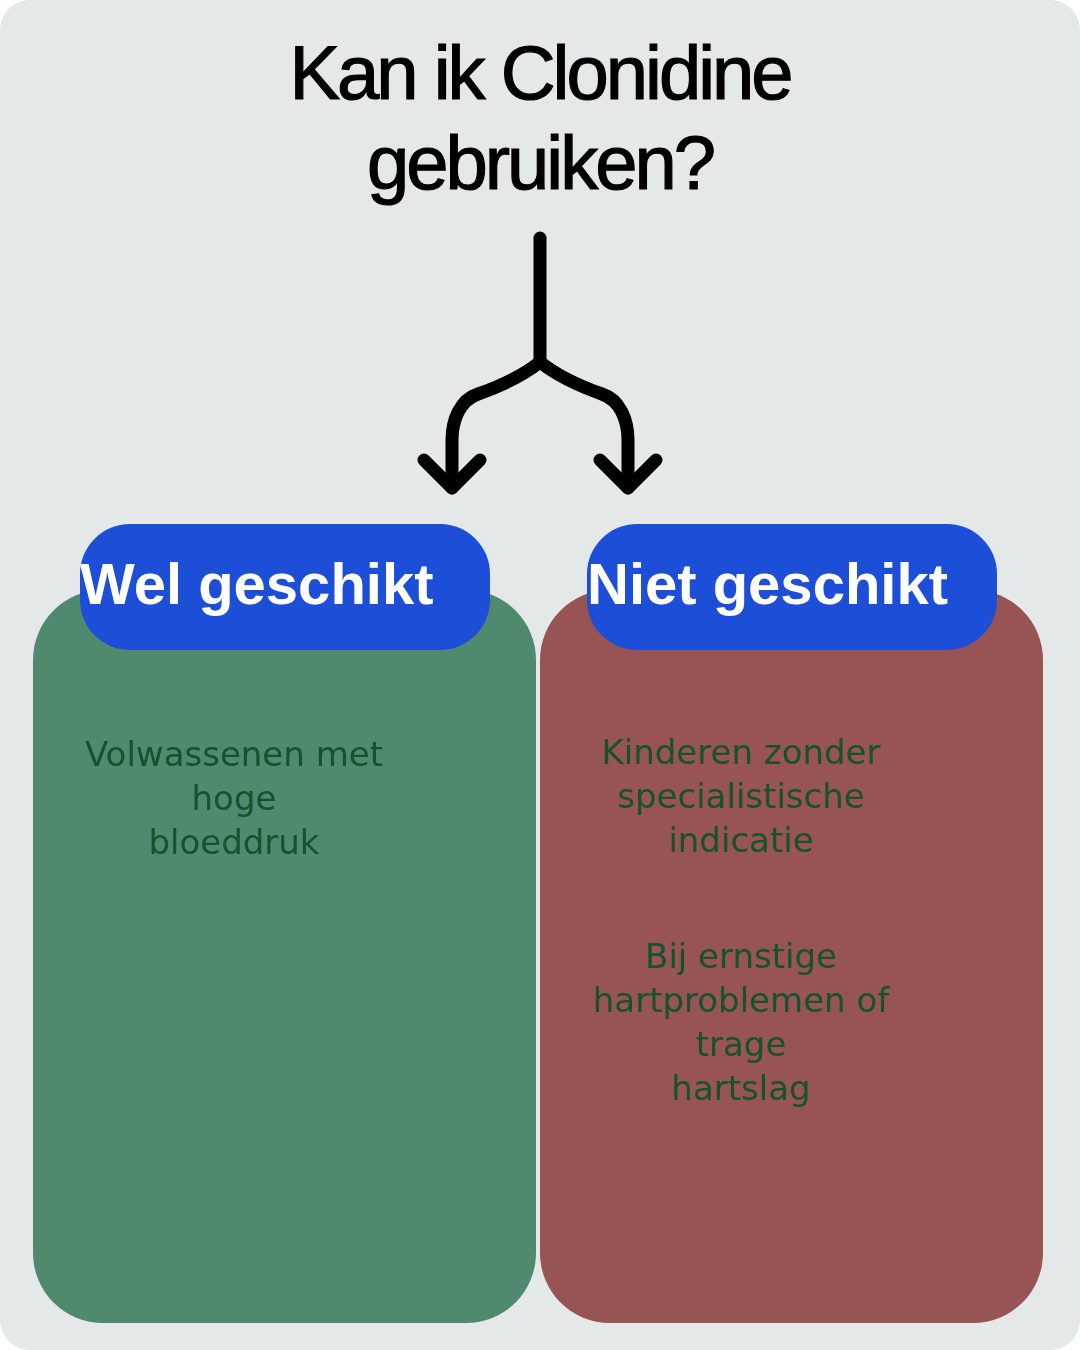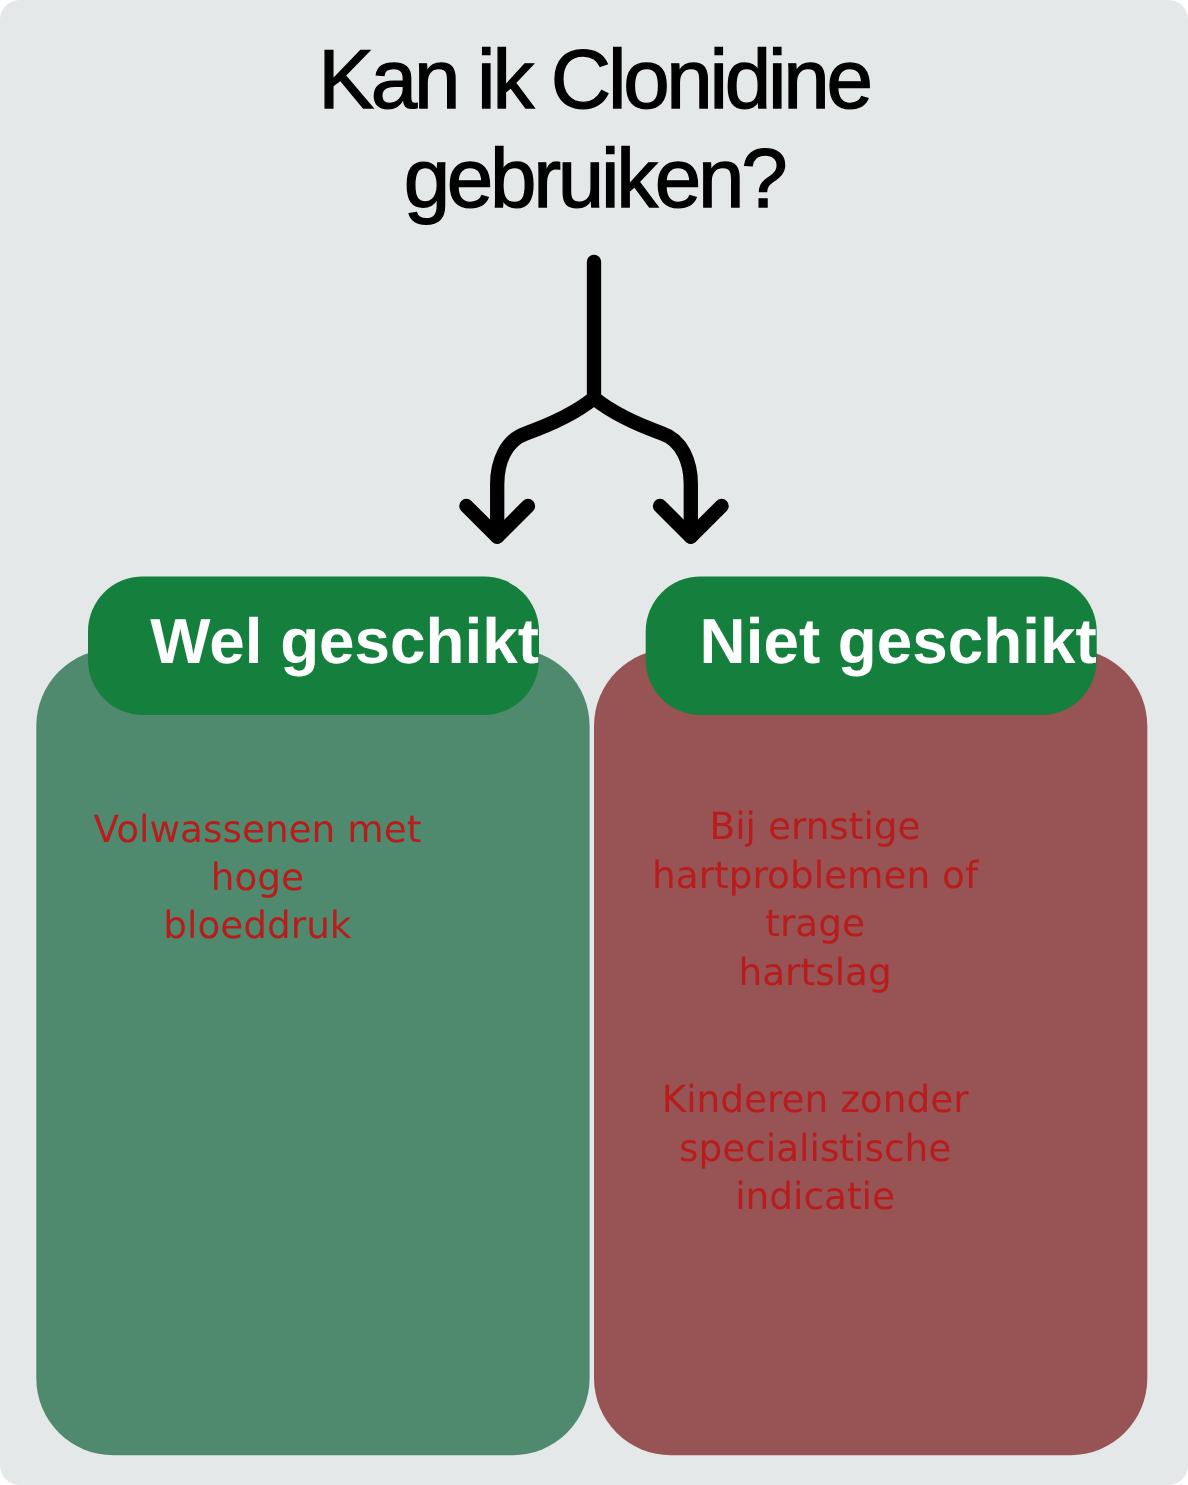--- a/index.html
+++ b/index.html
@@ -1,46 +1,46 @@
 <!DOCTYPE html>
 <html><head>
   <meta charset="utf-8">
   <style>
     html, body { margin: 0; padding: 0; background: #ffffff; }
     body { width: 1080px; height: 1350px; position: relative; overflow: hidden; }
     .card {
       position: absolute; left: 0; top: 0; width: 1080px; height: 1350px;
-      background: #e4e8e8; border-radius: 18px;
+      background: #e4e8e8; border-radius: 30px;
     }
     .title {
       position: absolute; left: 0; top: 28px; width: 1080px; text-align: center;
       font-family: "Liberation Sans", sans-serif; font-weight: 400;
       font-size: 76px; line-height: 90px; color: #000; letter-spacing: -3px;
       -webkit-text-stroke: 1.2px #000;
     }
     .arrow { position: absolute; left: 400px; top: 220px; width: 290px; height: 290px; }
     .panel {
       position: absolute; top: 590px; width: 503px; height: 733px;
       border-radius: 70px;
     }
     .panel.green { left: 33px; background: #508a6e; }
     .panel.red { left: 540px; background: #985354; }
     .pill {
       position: absolute; top: 524px; height: 126px; width: 410px;
-      background: #15803d; border-radius: 50px;
-      color: #fff; text-align: right;
+      background: #1d4ed8; border-radius: 50px;
+      color: #fff; text-align: left;
       font-family: "Liberation Sans", sans-serif; font-weight: 700;
       font-size: 58px; line-height: 120px;
     }
     .pill.left { left: 80px; }
     .pill.right { left: 587px; }
     .items {
       position: absolute; top: 732px; width: 402px;
       font-family: "DejaVu Sans", sans-serif; font-weight: 400;
-      font-size: 34px; line-height: 44px; color: #b91c1c; text-align: center;
+      font-size: 34px; line-height: 44px; color: #14532d; text-align: center;
     }
     .items.left { left: 33px; }
     .items.right { left: 540px; top: 730px; }
     .item { padding: 0 30px; white-space: pre-line; }
     .items.left .item { margin-bottom: 70px; }
     .items.right .item { margin-bottom: 72px; }
   </style>
 </head>
 <body>
 
@@ -63,19 +63,19 @@
 
   <div class="pill left">Wel geschikt</div>
   <div class="pill right">Niet geschikt</div>
 
   <div class="items left">
     <div class="item">Volwassenen met hoge
 bloeddruk</div>
   </div>
 
   <div class="items right">
+    <div class="item">Kinderen zonder
+specialistische indicatie</div>
     <div class="item">Bij ernstige
 hartproblemen of trage
 hartslag</div>
-    <div class="item">Kinderen zonder
-specialistische indicatie</div>
   </div>
 </div>
 
 </body></html>

